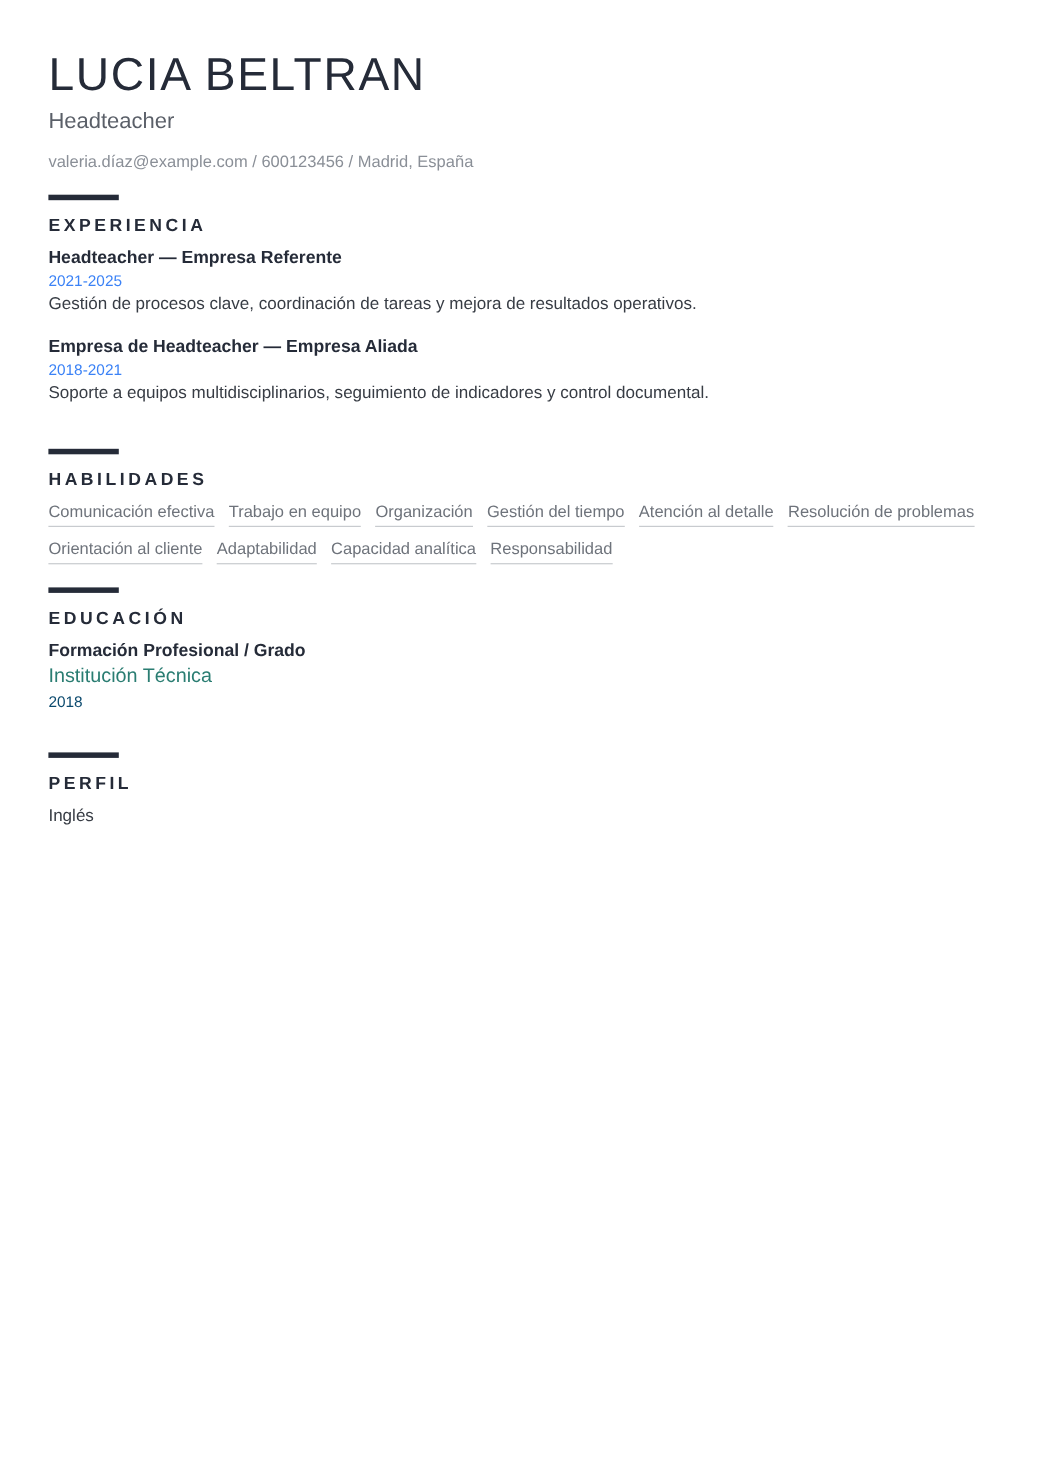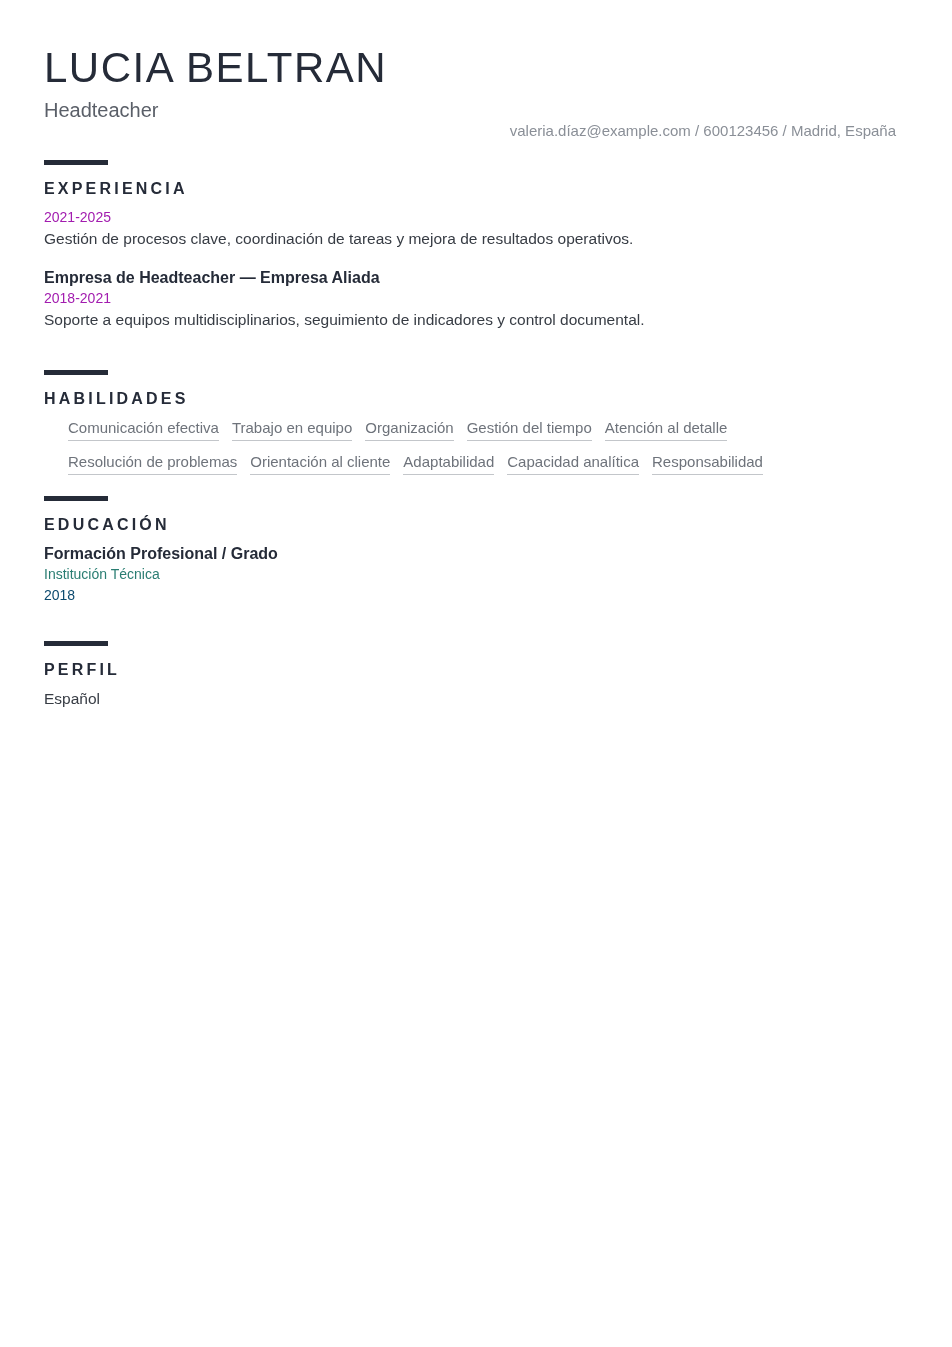--- a/index.html
+++ b/index.html
@@ -23,21 +23,21 @@
   }
   .subtitle {
     font-size: 20px;
     font-weight: 400;
     color: #5a5f68;
     margin-top: 9px;
   }
   .contact {
     font-size: 15px;
     color: #8a8f97;
-    text-align: right;
+    margin-top: 17px;
   }
   .divider {
     width: 64px;
     height: 5px;
     background: #252b38;
     margin-top: 20px;
   }
   .divider.gap-lg { margin-top: 41px; }
   .divider.gap-md { margin-top: 21px; }
   .divider.gap-xl { margin-top: 38px; }
@@ -57,52 +57,51 @@
   }
   .exp-entry { margin-top: 11px; }
   .exp-entry + .exp-entry { margin-top: 21px; }
   .exp-title {
     font-size: 16px;
     font-weight: 700;
     color: #252b38;
   }
   .exp-dates {
     font-size: 14px;
-    color: #a21caf;
+    color: #3b82f6;
     margin-top: 3px;
   }
   .exp-desc {
     font-size: 15.5px;
     color: #373c44;
     margin-top: 5px;
   }
   .skills-wrap {
     margin-top: 11px;
     max-width: 860px;
     display: flex;
     flex-wrap: wrap;
     column-gap: 13px;
     row-gap: 12px;
-    margin-left: 24px;
   }
   .skill-item {
     font-size: 15px;
     color: #6e737b;
     padding-bottom: 4px;
     border-bottom: 1px solid #c3c6ca;
     white-space: nowrap;
   }
   .edu-degree {
     font-size: 16px;
     font-weight: 700;
     color: #252b38;
     margin-top: 11px;
   }
   .edu-institution {
-    font-size: 14px;
+    font-size: 18px;
     color: #2a7d72;
     margin-top: 3px;
   }
   .edu-year {
     font-size: 14px;
     color: #0c4a6e;
     margin-top: 5px;
   }
   .lang-list { margin-top: 8px; }
   .lang-item {
@@ -121,20 +120,21 @@
     <div class="subtitle">Headteacher</div>
     <div class="contact">valeria.díaz@example.com / 600123456 / Madrid, España</div>
   </div>
 
 
   <div>
     <div class="divider gap-md"></div>
     <h2 class="section-heading">EXPERIENCIA</h2>
 
     <div class="exp-entry">
+      <div class="exp-title">Headteacher — Empresa Referente</div>
       <div class="exp-dates">2021-2025</div>
       <div class="exp-desc">Gestión de procesos clave, coordinación de tareas y mejora de resultados operativos.</div>
     </div>
 
     <div class="exp-entry">
       <div class="exp-title">Empresa de Headteacher — Empresa Aliada</div>
       <div class="exp-dates">2018-2021</div>
       <div class="exp-desc">Soporte a equipos multidisciplinarios, seguimiento de indicadores y control documental.</div>
     </div>
   </div>
@@ -161,17 +161,17 @@
     <h2 class="section-heading">EDUCACIÓN</h2>
     <div class="edu-degree">Formación Profesional / Grado</div>
     <div class="edu-institution">Institución Técnica</div>
     <div class="edu-year">2018</div>
   </div>
 
   <div>
     <div class="divider gap-xl"></div>
     <h2 class="section-heading">PERFIL</h2>
     <div class="lang-list">
-      <div class="lang-item">Español</div>
+      <div class="lang-item">Inglés</div>
     </div>
   </div>
 
 </div>
 
 </body></html>

